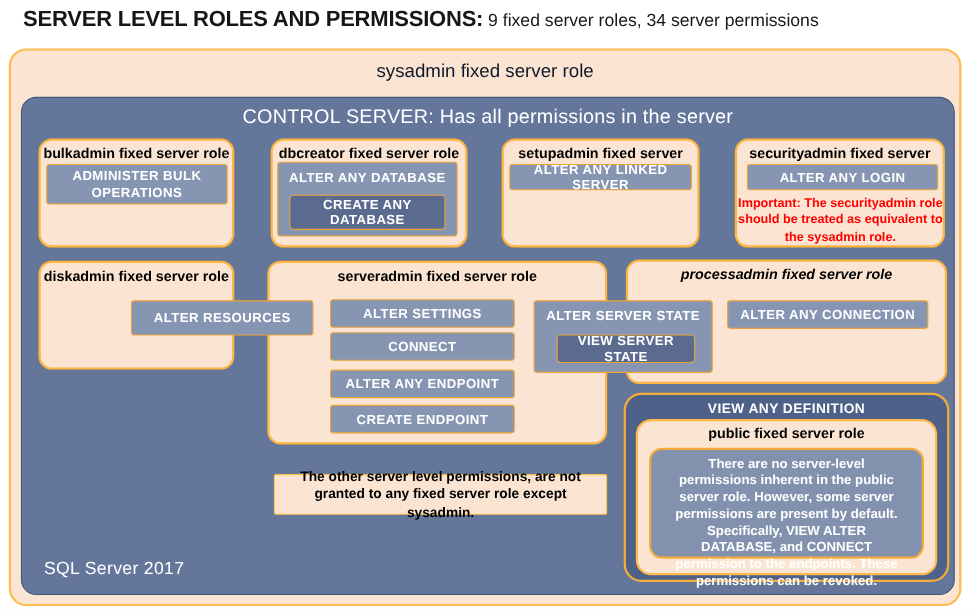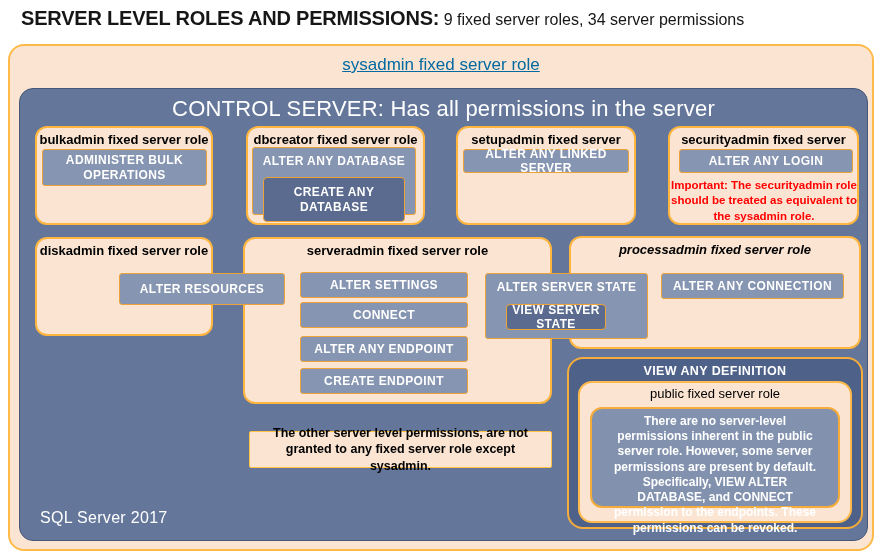--- a/index.html
+++ b/index.html
@@ -5,26 +5,26 @@
   * { margin:0; padding:0; box-sizing:border-box; }
   body { background:#ffffff; font-family:"Liberation Sans", sans-serif; }
   .canvas { position:relative; width:883px; height:558px; background:#ffffff; overflow:hidden; }
 
   .page-title { position:absolute; left:21px; top:7px; font-size:20px; font-weight:700; color:#161616; letter-spacing:-0.2px; white-space:nowrap; }
   .page-title .subtitle { font-size:16px; font-weight:400; letter-spacing:0; }
 
   .sysadmin-box { position:absolute; left:8px; top:44px; width:866px; height:507px;
     background:#FBE5D2; border:2px solid #FFBA4A; border-radius:16px; }
   .sysadmin-label { position:absolute; top:9px; left:0; width:100%; text-align:center;
-    font-size:17px; font-weight:400; color:#0369a1;text-decoration:underline; }
+    font-size:17px; font-weight:400; color:#0f172a; }
 
   .control-box { position:absolute; left:9px; top:42px; width:849px; height:453px;
     background:#64779B; border:1px solid #46587A; border-radius:14px; }
   .control-label { position:absolute; top:7px; left:0; width:100%; text-align:center;
-    font-size:22px; font-weight:400; color:#ffffff; letter-spacing:0.2px; }
+    font-size:18px; font-weight:400; color:#ffffff; letter-spacing:0.2px; }
 
   .role { position:absolute; background:#FBE5D2; border:2px solid #FFB53E; border-radius:12px; }
   .role-title { margin-top:4px; text-align:center; font-size:13px; font-weight:700; color:#000; }
 
   .perm { position:absolute; background:#8695B1; border:1.5px solid #EDA338; border-radius:3px;
     color:#ffffff; font-weight:700; font-size:12px; letter-spacing:0.4px; line-height:1.18;
     display:flex; align-items:center; justify-content:center; text-align:center; padding:2px 4px; }
   .perm--dark { background:#5A6B8F; }
   .perm-stack { display:block; padding:0; }
   .perm-stack .stack-label { display:block; margin-top:6px; text-align:center; }
@@ -37,21 +37,21 @@
     background:#FBE5D2; border:1.5px solid #FFC243; border-radius:2px;
     display:flex; align-items:center; justify-content:center; text-align:center;
     font-size:12.5px; font-weight:700; color:#000; line-height:1.3; padding:0 8px; }
 
   .vad { position:absolute; left:547px; top:268px; width:296px; height:172px;
     background:#4E6189; border:2px solid #F5AC3A; border-radius:16px; }
   .vad-title { margin-top:5px; text-align:center; color:#ffffff; font-weight:700;
     font-size:12.5px; letter-spacing:0.4px; }
   .public-box { position:absolute; left:9px; top:22px; width:274px; height:142px;
     background:#FBE5D2; border:2px solid #FFB94A; border-radius:14px; }
-  .public-title { margin-top:3px; text-align:center; font-weight:400; font-size:13px; color:#000; }
+  .public-title { margin-top:3px; text-align:center; font-weight:700; font-size:13px; color:#000; }
   .public-desc { position:absolute; left:10px; top:24px; width:250px; height:101px;
     background:#8292AE; border:2px solid #F5AC3A; border-radius:12px;
     color:#ffffff; font-weight:700; font-size:12px; text-align:center;
     padding:5px 17px; line-height:1.27; }
 
   .sql-label { position:absolute; left:20px; top:420px; color:#ffffff; font-size:16px; letter-spacing:0.3px; }
 </style>
 </head>
 <body>
 
@@ -70,21 +70,21 @@
       <div class="role" style="left:15px; top:37px; width:178px; height:99px;">
         <div class="role-title">bulkadmin fixed server role</div>
       </div>
       <div class="perm" style="left:22px; top:60px; width:165px; height:37px;">ADMINISTER BULK OPERATIONS</div>
 
       <div class="role" style="left:226px; top:37px; width:179px; height:99px;">
         <div class="role-title">dbcreator fixed server role</div>
       </div>
       <div class="perm perm-stack" style="left:232px; top:58px; width:164px; height:68px;">
         <span class="stack-label">ALTER ANY DATABASE</span>
-        <div class="perm perm--dark" style="left:10px; top:29px; width:142px; height:45px;">CREATE ANY DATABASE</div>
+        <div class="perm perm--dark" style="left:10px; top:29px; width:142px; height:32px;">CREATE ANY DATABASE</div>
       </div>
 
       <div class="role" style="left:436px; top:37px; width:180px; height:99px;">
         <div class="role-title">setupadmin fixed server role</div>
       </div>
       <div class="perm" style="left:443px; top:60px; width:166px; height:24px;">ALTER ANY LINKED SERVER</div>
 
       <div class="role" style="left:648px; top:37px; width:191px; height:99px;">
         <div class="role-title">securityadmin fixed server role</div>
       </div>
@@ -106,21 +106,21 @@
       <div class="perm" style="left:280px; top:279px; width:168px; height:26px;">CREATE ENDPOINT</div>
       <div class="perm" style="left:280px; top:247px; width:168px; height:26px;">ALTER ANY ENDPOINT</div>
 
       <div class="role" style="left:549px; top:147px; width:292px; height:113px;font-style:italic;">
         <div class="role-title">processadmin fixed server role</div>
       </div>
       <div class="perm" style="left:641px; top:184px; width:183px; height:26px;">ALTER ANY CONNECTION</div>
 
       <div class="perm perm-stack" style="left:465px; top:184px; width:163px; height:66px;">
         <span class="stack-label">ALTER SERVER STATE</span>
-        <div class="perm perm--dark" style="left:20px; top:30px; width:100px; height:26px;">VIEW SERVER STATE</div>
+        <div class="perm perm--dark" style="left:20px; top:30px; width:126px; height:26px;">VIEW SERVER STATE</div>
       </div>
 
       <div class="note">The other server level permissions, are not granted to any fixed server role except sysadmin.</div>
 
       <div class="vad">
         <div class="vad-title">VIEW ANY DEFINITION</div>
         <div class="public-box">
           <div class="public-title">public fixed server role</div>
           <div class="public-desc">There are no server-level permissions inherent in the public server role. However, some server permissions are present by default. Specifically, VIEW ALTER DATABASE, and CONNECT permission to the endpoints. These permissions can be revoked.</div>
         </div>

